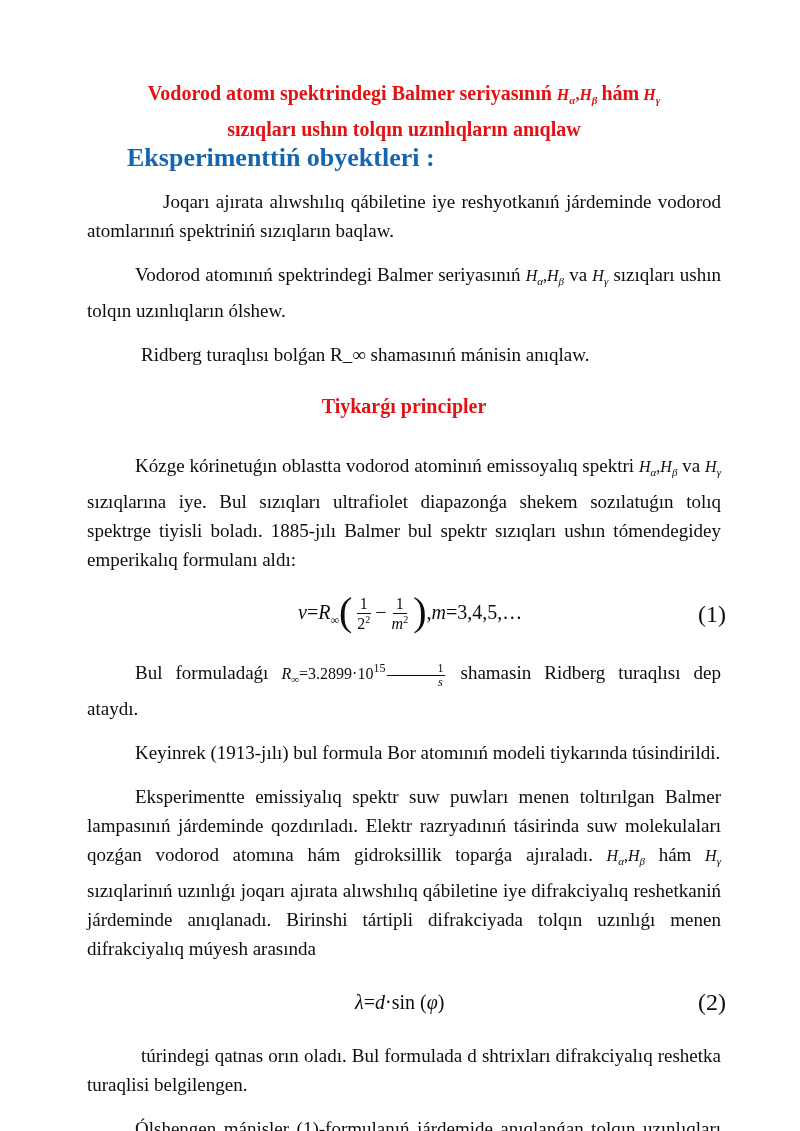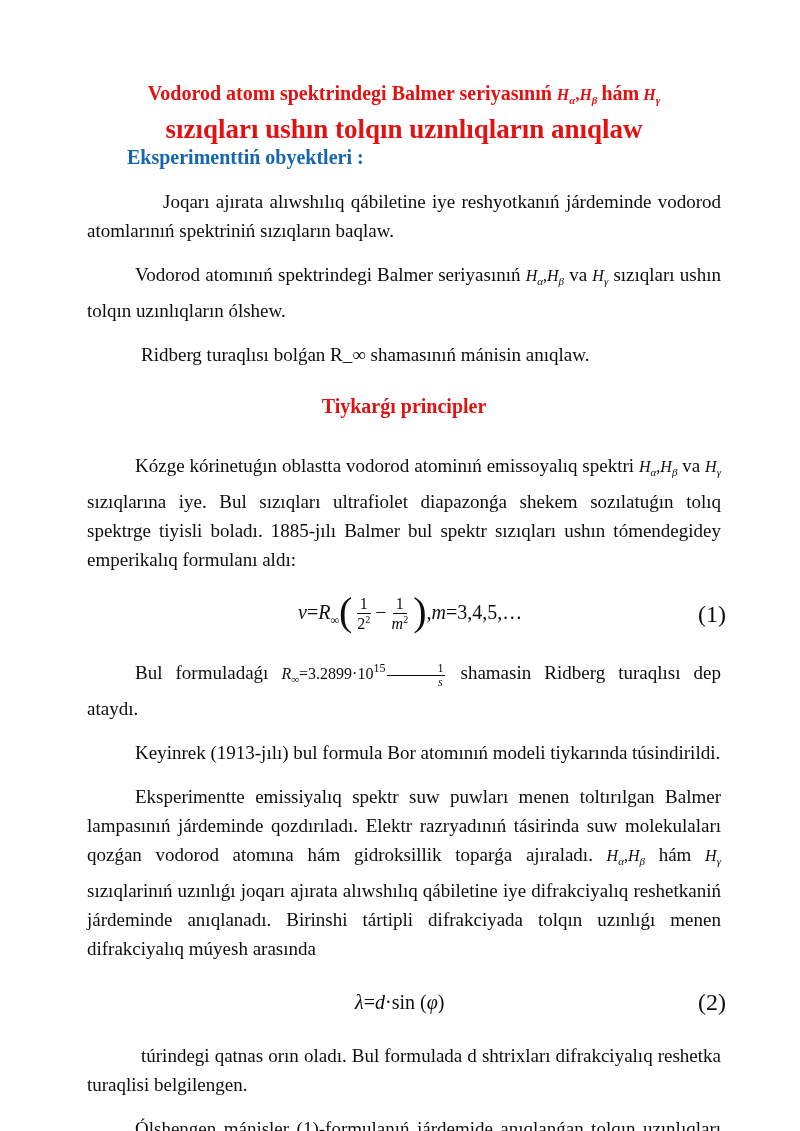--- a/index.html
+++ b/index.html
@@ -24,26 +24,26 @@
     color: #0d0d0d;
   }
   .doc-subtitle-1 {
     text-align: center;
     font-size: 20px; font-weight: bold;
     line-height: 30px;
     color: var(--red);
   }
   .doc-subtitle-2 {
     text-align: center;
-    font-size: 27px; font-weight: bold;
+    font-size: 20px; font-weight: bold;
     line-height: 28px;
     color: var(--red);
   }
   .objectives-heading {
-    font-size: 20px; font-weight: bold;
+    font-size: 26px; font-weight: bold;
     line-height: 29px;
     padding-left: 55px;
     color: var(--blue);
   }
   .section-heading {
     text-align: center;
     font-size: 20px; font-weight: bold;
     line-height: 29px;
     margin-top: 23px;
     margin-bottom: 30px;

